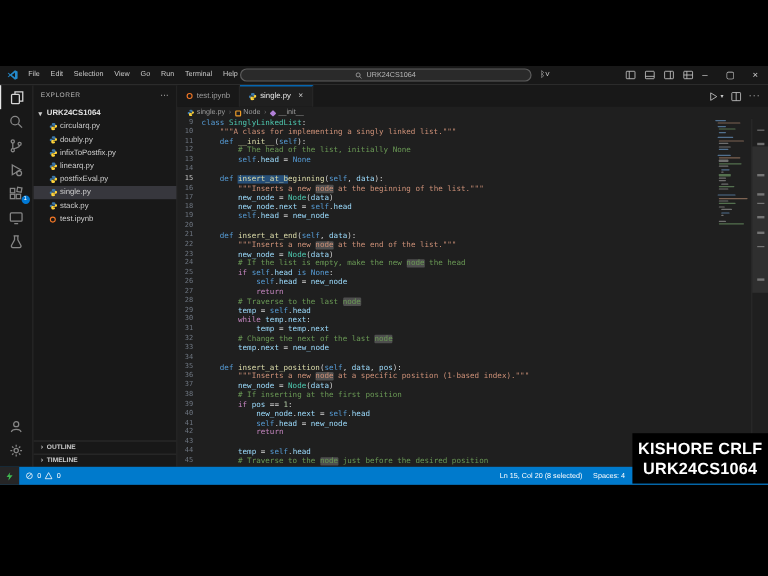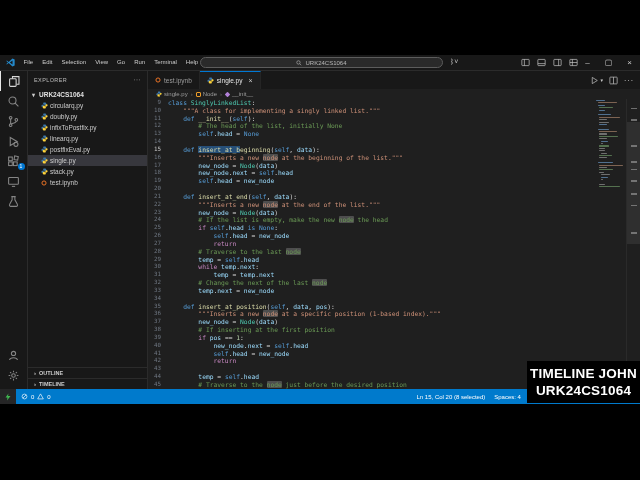--- a/index.html
+++ b/index.html
@@ -520,16 +520,16 @@
             <svg width="7" height="7" viewBox="0 0 16 16">
               <path d="M2 3h12v8H7l-3 3v-3H2z" stroke="#fff" fill="none" stroke-width="1.5"></path>
             </svg>
             <span>Chat</span>
           </span>
       </div>
     </div>
   </div>
 
   <div class="watermark">
-    <div class="wm1">TIMELINE JOHN</div>
+    <div class="wm1">KISHORE CRLF</div>
     <div class="wm2">URK24CS1064</div>
   </div>
 </div>
 
 </body></html>

